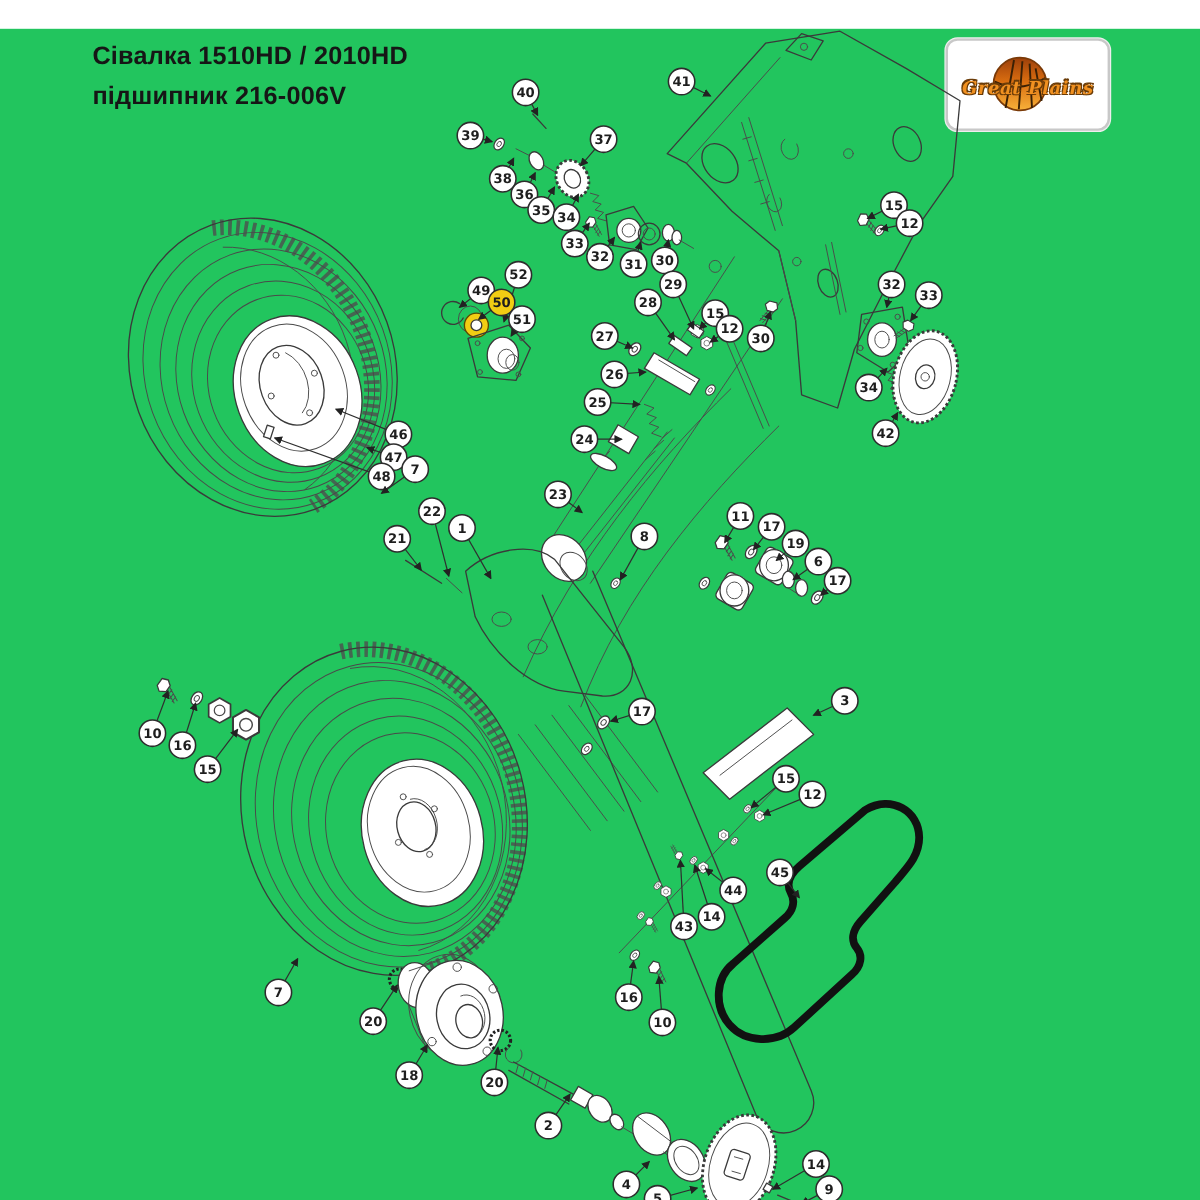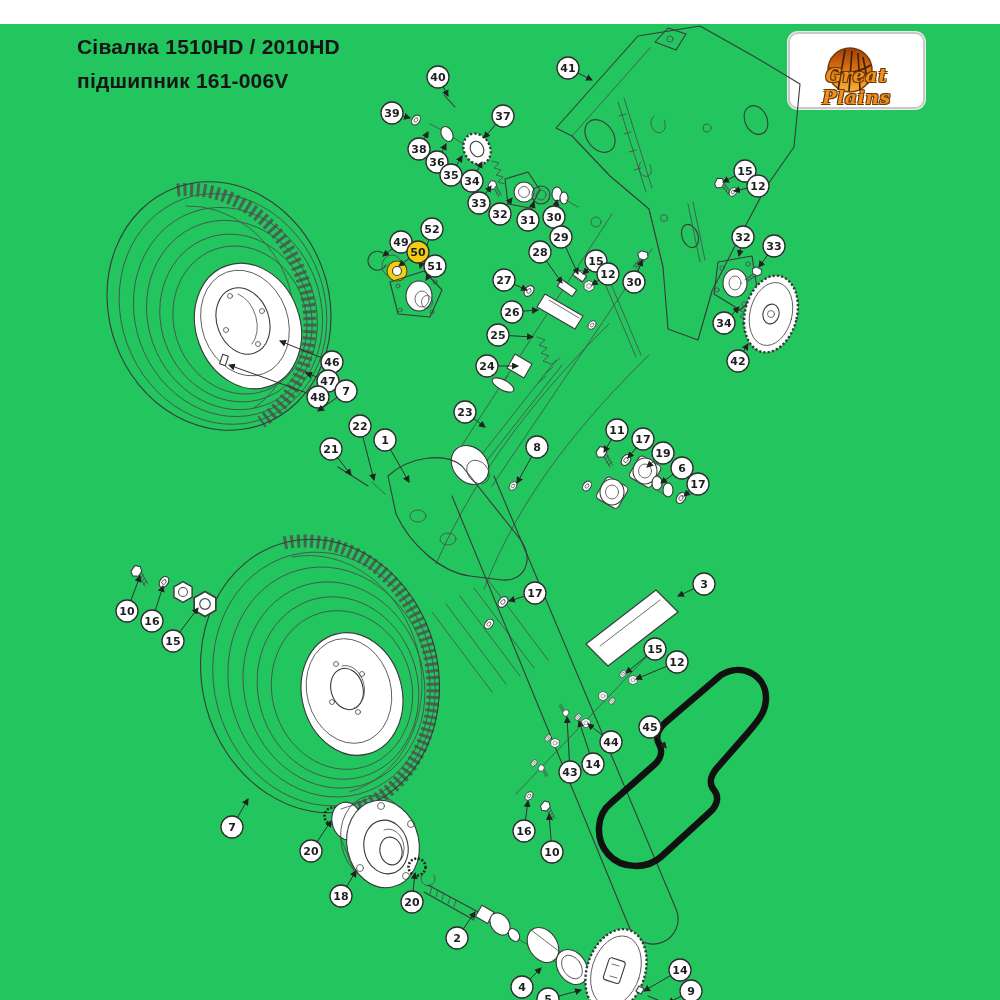--- a/index.html
+++ b/index.html
@@ -4,21 +4,21 @@
 <style>
   html,body{margin:0;padding:0;background:#fff;}
   .page{position:relative;width:1000px;height:1000px;background:#22c55e;overflow:hidden;
         font-family:"Liberation Sans",sans-serif;margin-top:24px;}
   .title-block{position:absolute;left:77px;top:6px;font-weight:bold;font-size:21px;
         line-height:34px;color:#161616;letter-spacing:.2px;}
   .logo-card{position:absolute;left:788px;top:8px;width:133px;height:73px;background:#fff;
         border:2px solid #c8c8c8;border-radius:10px;box-shadow:0 0 0 1px #eee;}
   .logo-emblem{position:absolute;left:36px;top:12px;width:48px;height:48px;}
   .logo-text{position:absolute;left:2px;top:30px;width:129px;text-align:center;
-        font-family:"DejaVu Serif",serif;font-style:italic;font-weight:bold;font-size:19px;
+        font-family:"DejaVu Serif",serif;font-style:italic;font-weight:bold;font-size:15px;
         color:#f09020;letter-spacing:.5px;
         text-shadow:-1px -1px 0 #6b3c08,1px -1px 0 #6b3c08,-1px 1px 0 #6b3c08,1px 1px 0 #6b3c08;}
   svg#diagram{position:absolute;left:0;top:0;}
   .ln{fill:none;stroke:#3a3a3a;stroke-width:1.1;stroke-linecap:round;stroke-linejoin:round;}
   .ln2{fill:none;stroke:#4a4a4a;stroke-width:.8;stroke-linecap:round;stroke-linejoin:round;}
   .fillw{fill:#fff;stroke:#3a3a3a;stroke-width:1.1;stroke-linejoin:round;}
   .hatch{fill:none;stroke:#4d4d4d;stroke-width:13;stroke-dasharray:3 3.6;opacity:.8;}
   .teeth{fill:#fff;stroke:#3a3a3a;stroke-width:2.4;stroke-dasharray:2.3 2;}
   .ringt{fill:none;stroke:#222;stroke-width:2.6;stroke-dasharray:2 1.7;}
   .belt{fill:none;stroke:#111;stroke-width:6.5;stroke-linejoin:round;}
@@ -28,21 +28,21 @@
   .co-text{font:600 11px "DejaVu Sans",sans-serif;text-anchor:middle;fill:#1e1e1e;}
   .ylw{fill:#f2cd13;stroke:#5a4a00;stroke-width:1.1;}
 </style>
 </head>
 <body>
 
 <div class="page">
 
   <div class="title-block">
     <div>Сівалка 1510HD / 2010HD</div>
-    <div>підшипник 161-006V</div>
+    <div>підшипник 216-006V</div>
   </div>
 
   <div class="logo-card">
     <svg class="logo-emblem" viewBox="0 0 48 48">
       <defs>
         <linearGradient id="lg" x1="0" y1="0" x2="0" y2="1">
           <stop offset="0" stop-color="#9c3f0a"></stop>
             <stop offset=".45" stop-color="#d96d10"></stop>
           <stop offset="1" stop-color="#f7b13a"></stop>
         </linearGradient>

